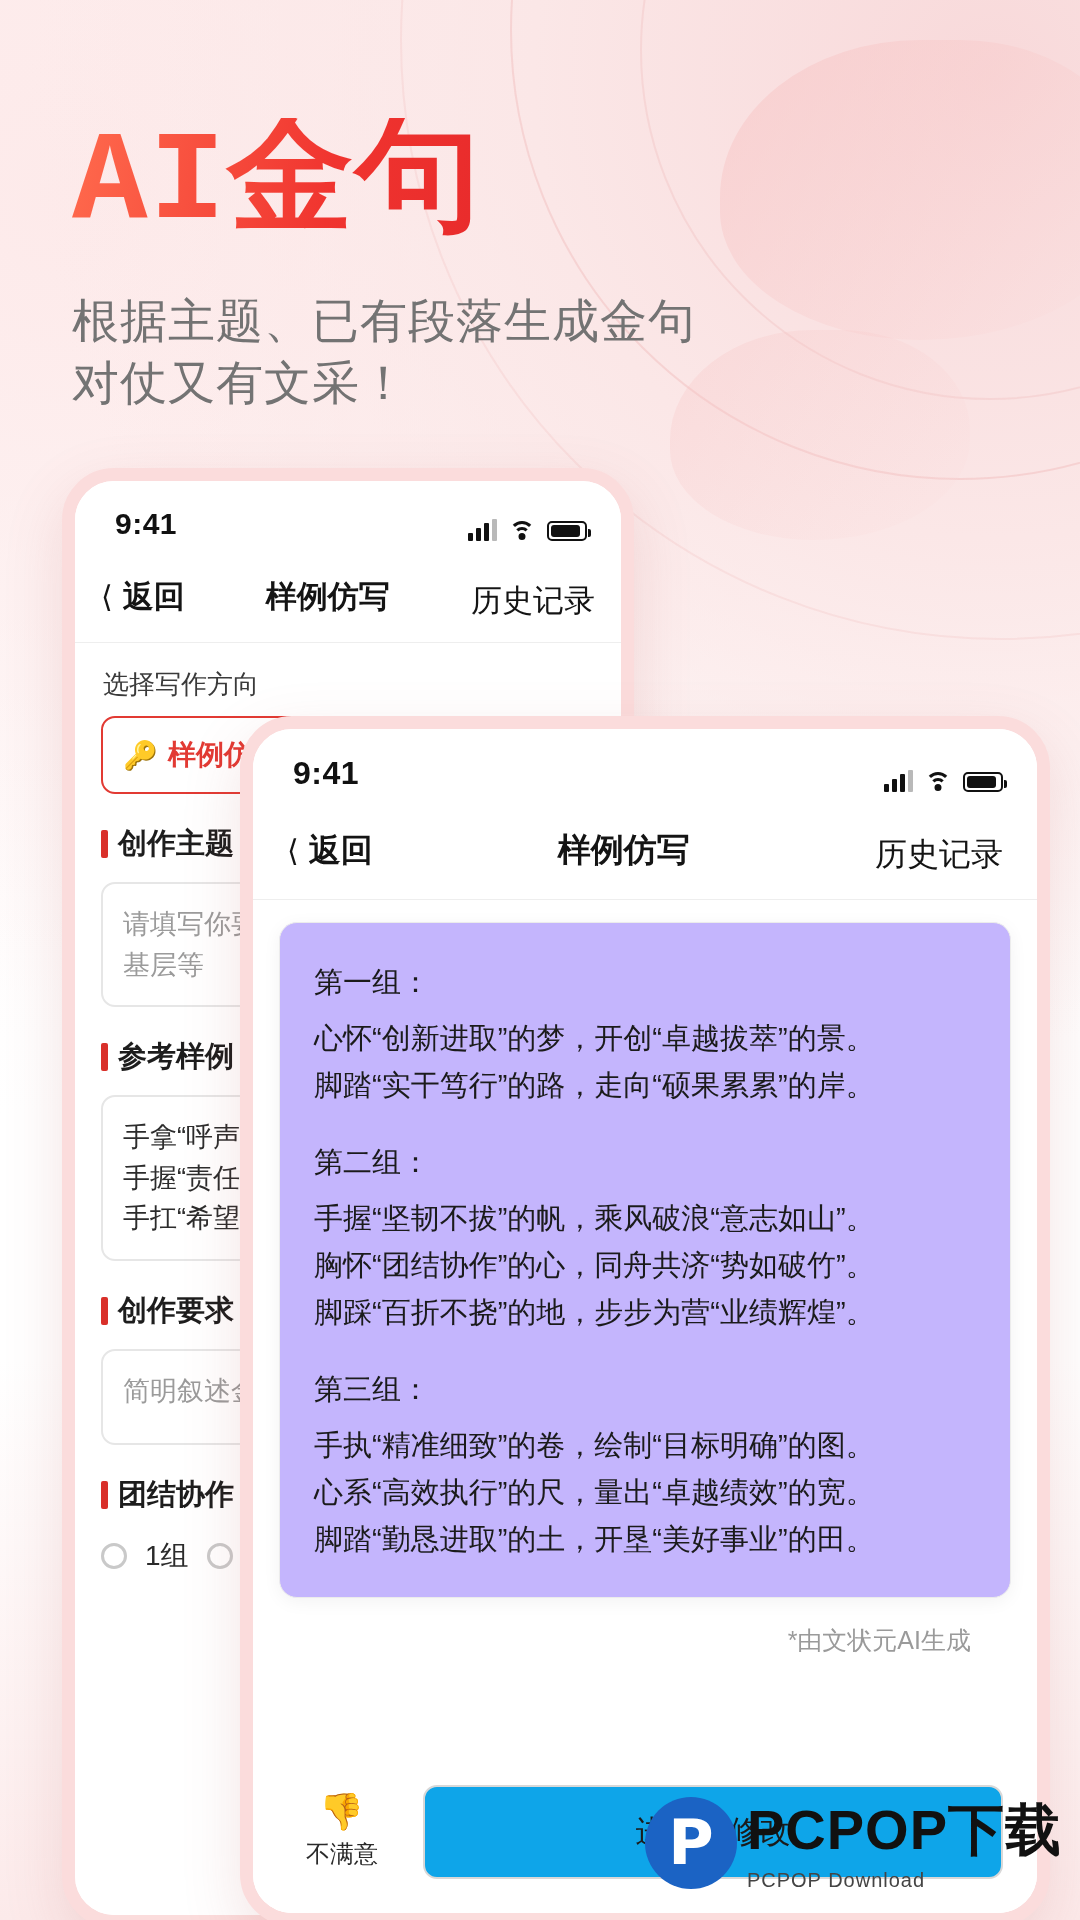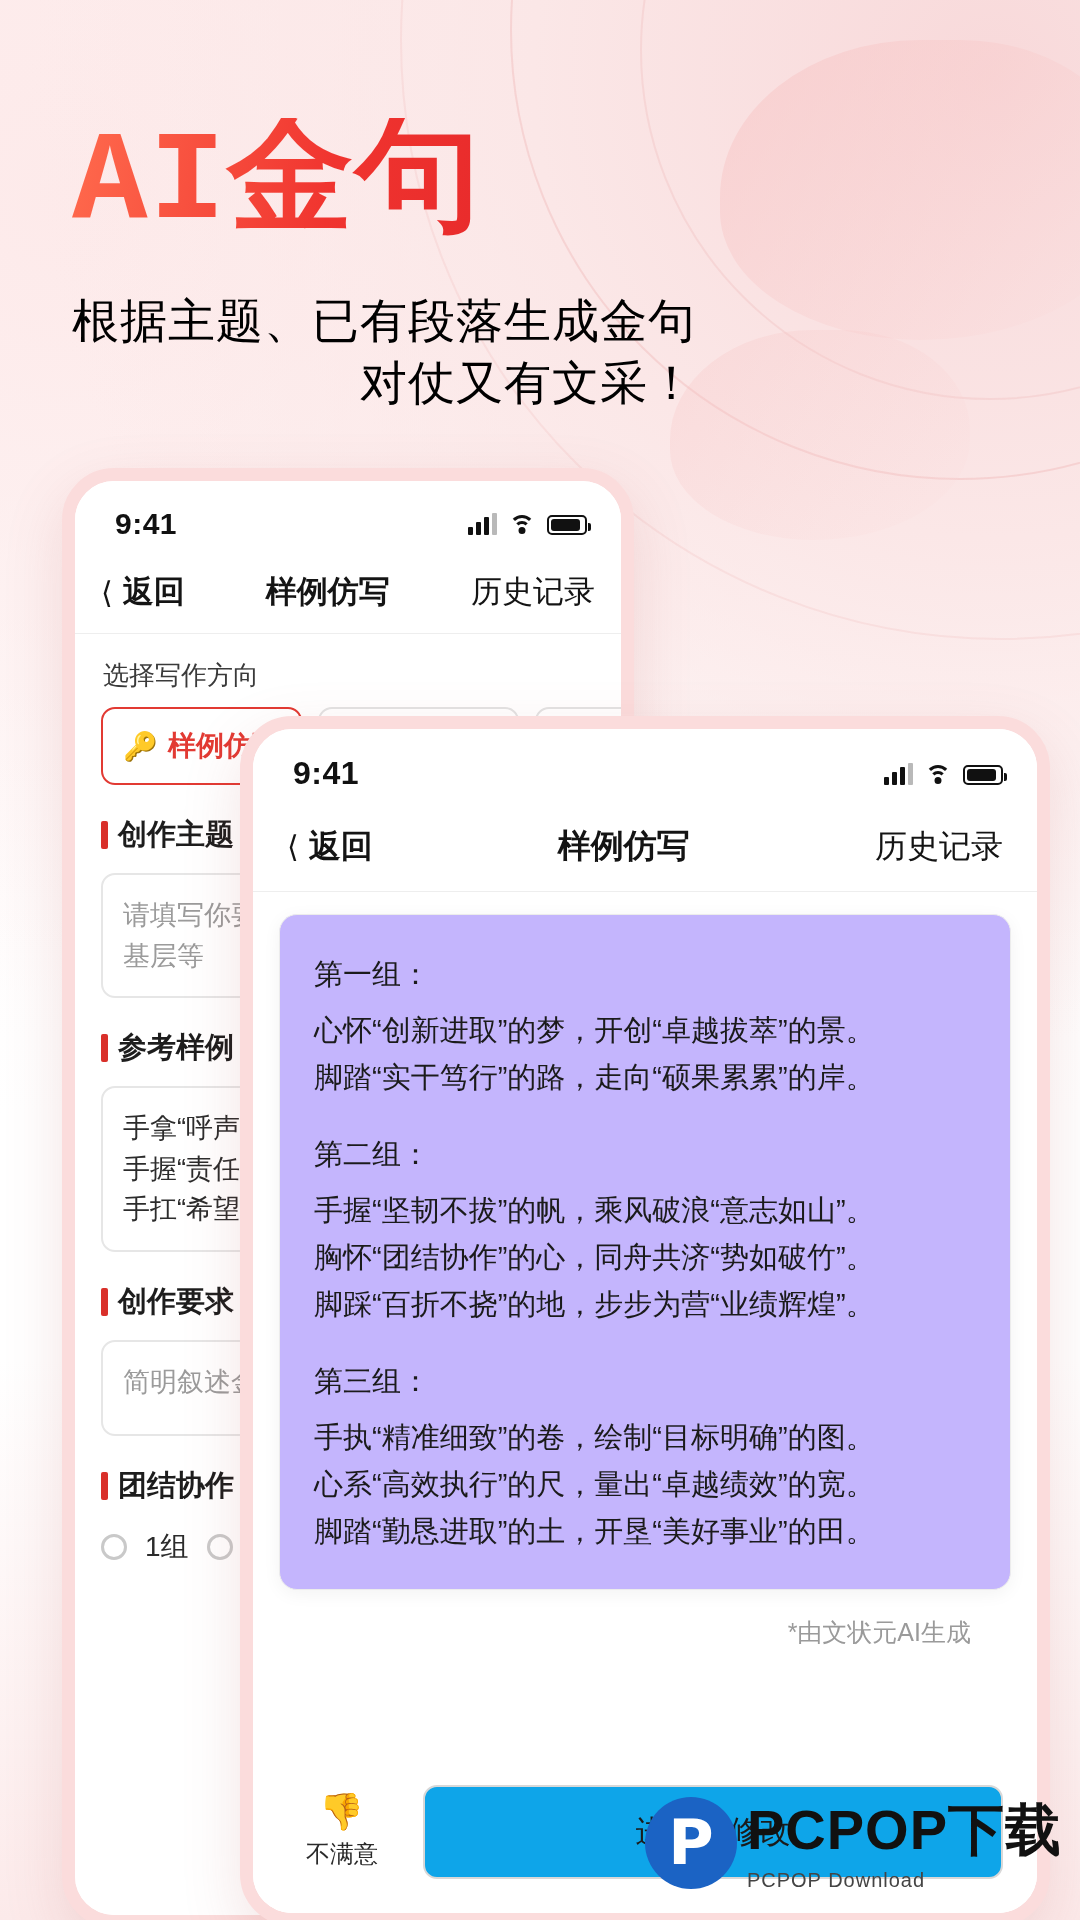--- a/index.html
+++ b/index.html
@@ -52,43 +52,42 @@
     letter-spacing: 2px;
     background: linear-gradient(100deg, #ff6a4d 0%, #f0342f 42%, #de1f27 100%);
     -webkit-background-clip: text;
     background-clip: text;
     color: transparent;
   }
   .hero-sub {
     margin-top: 44px;
     font-size: 47px;
     line-height: 1.32;
-    color: #000000;
+    color: #737373;
     font-weight: 500;
     letter-spacing: 1px;
-    text-align: right;
   }
 
   
   .phone {
     position: absolute;
     background: #ffffff;
     border-radius: 52px;
     border: 13px solid #fbdcdc;
     box-shadow: 0 22px 60px rgba(180,90,90,0.16);
     overflow: hidden;
   }
   .phone-back { left: 62px; top: 468px; width: 572px; height: 1460px; }
   .phone-front { left: 240px; top: 716px; width: 810px; height: 1210px; z-index: 5; }
 
   .screen { position: relative; width: 100%; height: 100%; background: #fff; }
 
   
   .statusbar {
-    display: flex; align-items: center; justify-content: space-between;
+    display: flex; justify-content: space-between;
     padding: 26px 34px 8px 40px;
   }
   .sb-time { font-size: 30px; font-weight: 700; color: #111; letter-spacing: .5px; }
   .phone-front .sb-time { font-size: 32px; }
   .sb-icons { display: flex; align-items: flex-end; gap: 12px; }
   .bars { display: flex; align-items: flex-end; gap: 3px; height: 22px; }
   .bars i { display: block; width: 5px; background: #111; border-radius: 1px; }
   .bars i:nth-child(1) { height: 8px; }
   .bars i:nth-child(2) { height: 13px; }
   .bars i:nth-child(3) { height: 18px; }
@@ -109,21 +108,21 @@
 
   
   .navbar {
     display: flex; align-items: center; justify-content: space-between;
     padding: 24px 34px 22px 34px;
     border-bottom: 1px solid #eee;
   }
   .nav-back { display: flex; align-items: center; gap: 10px; font-size: 32px; font-weight: 700; color: #141414; }
   .chev { font-size: 30px; font-weight: 400; color: #141414; }
   .nav-title { font-size: 33px; font-weight: 700; color: #141414; }
-  .nav-right { font-size: 32px; color: #141414; font-weight: 500; }
+  .nav-right { font-size: 32px; color: #141414; font-weight: 500; margin-top: 9px; }
   .phone-back .navbar { padding: 22px 26px 20px 26px; }
   .phone-back .nav-back, .phone-back .nav-title, .phone-back .nav-right { font-size: 31px; }
 
   
   .section-label { font-size: 26px; color: #3a3a3a; padding: 24px 28px 14px; }
   .direction-row { display: flex; gap: 16px; padding: 0 26px; }
   .dir-chip {
     flex: 0 0 auto;
     display: flex; align-items: center; gap: 10px;
     padding: 18px 20px;

